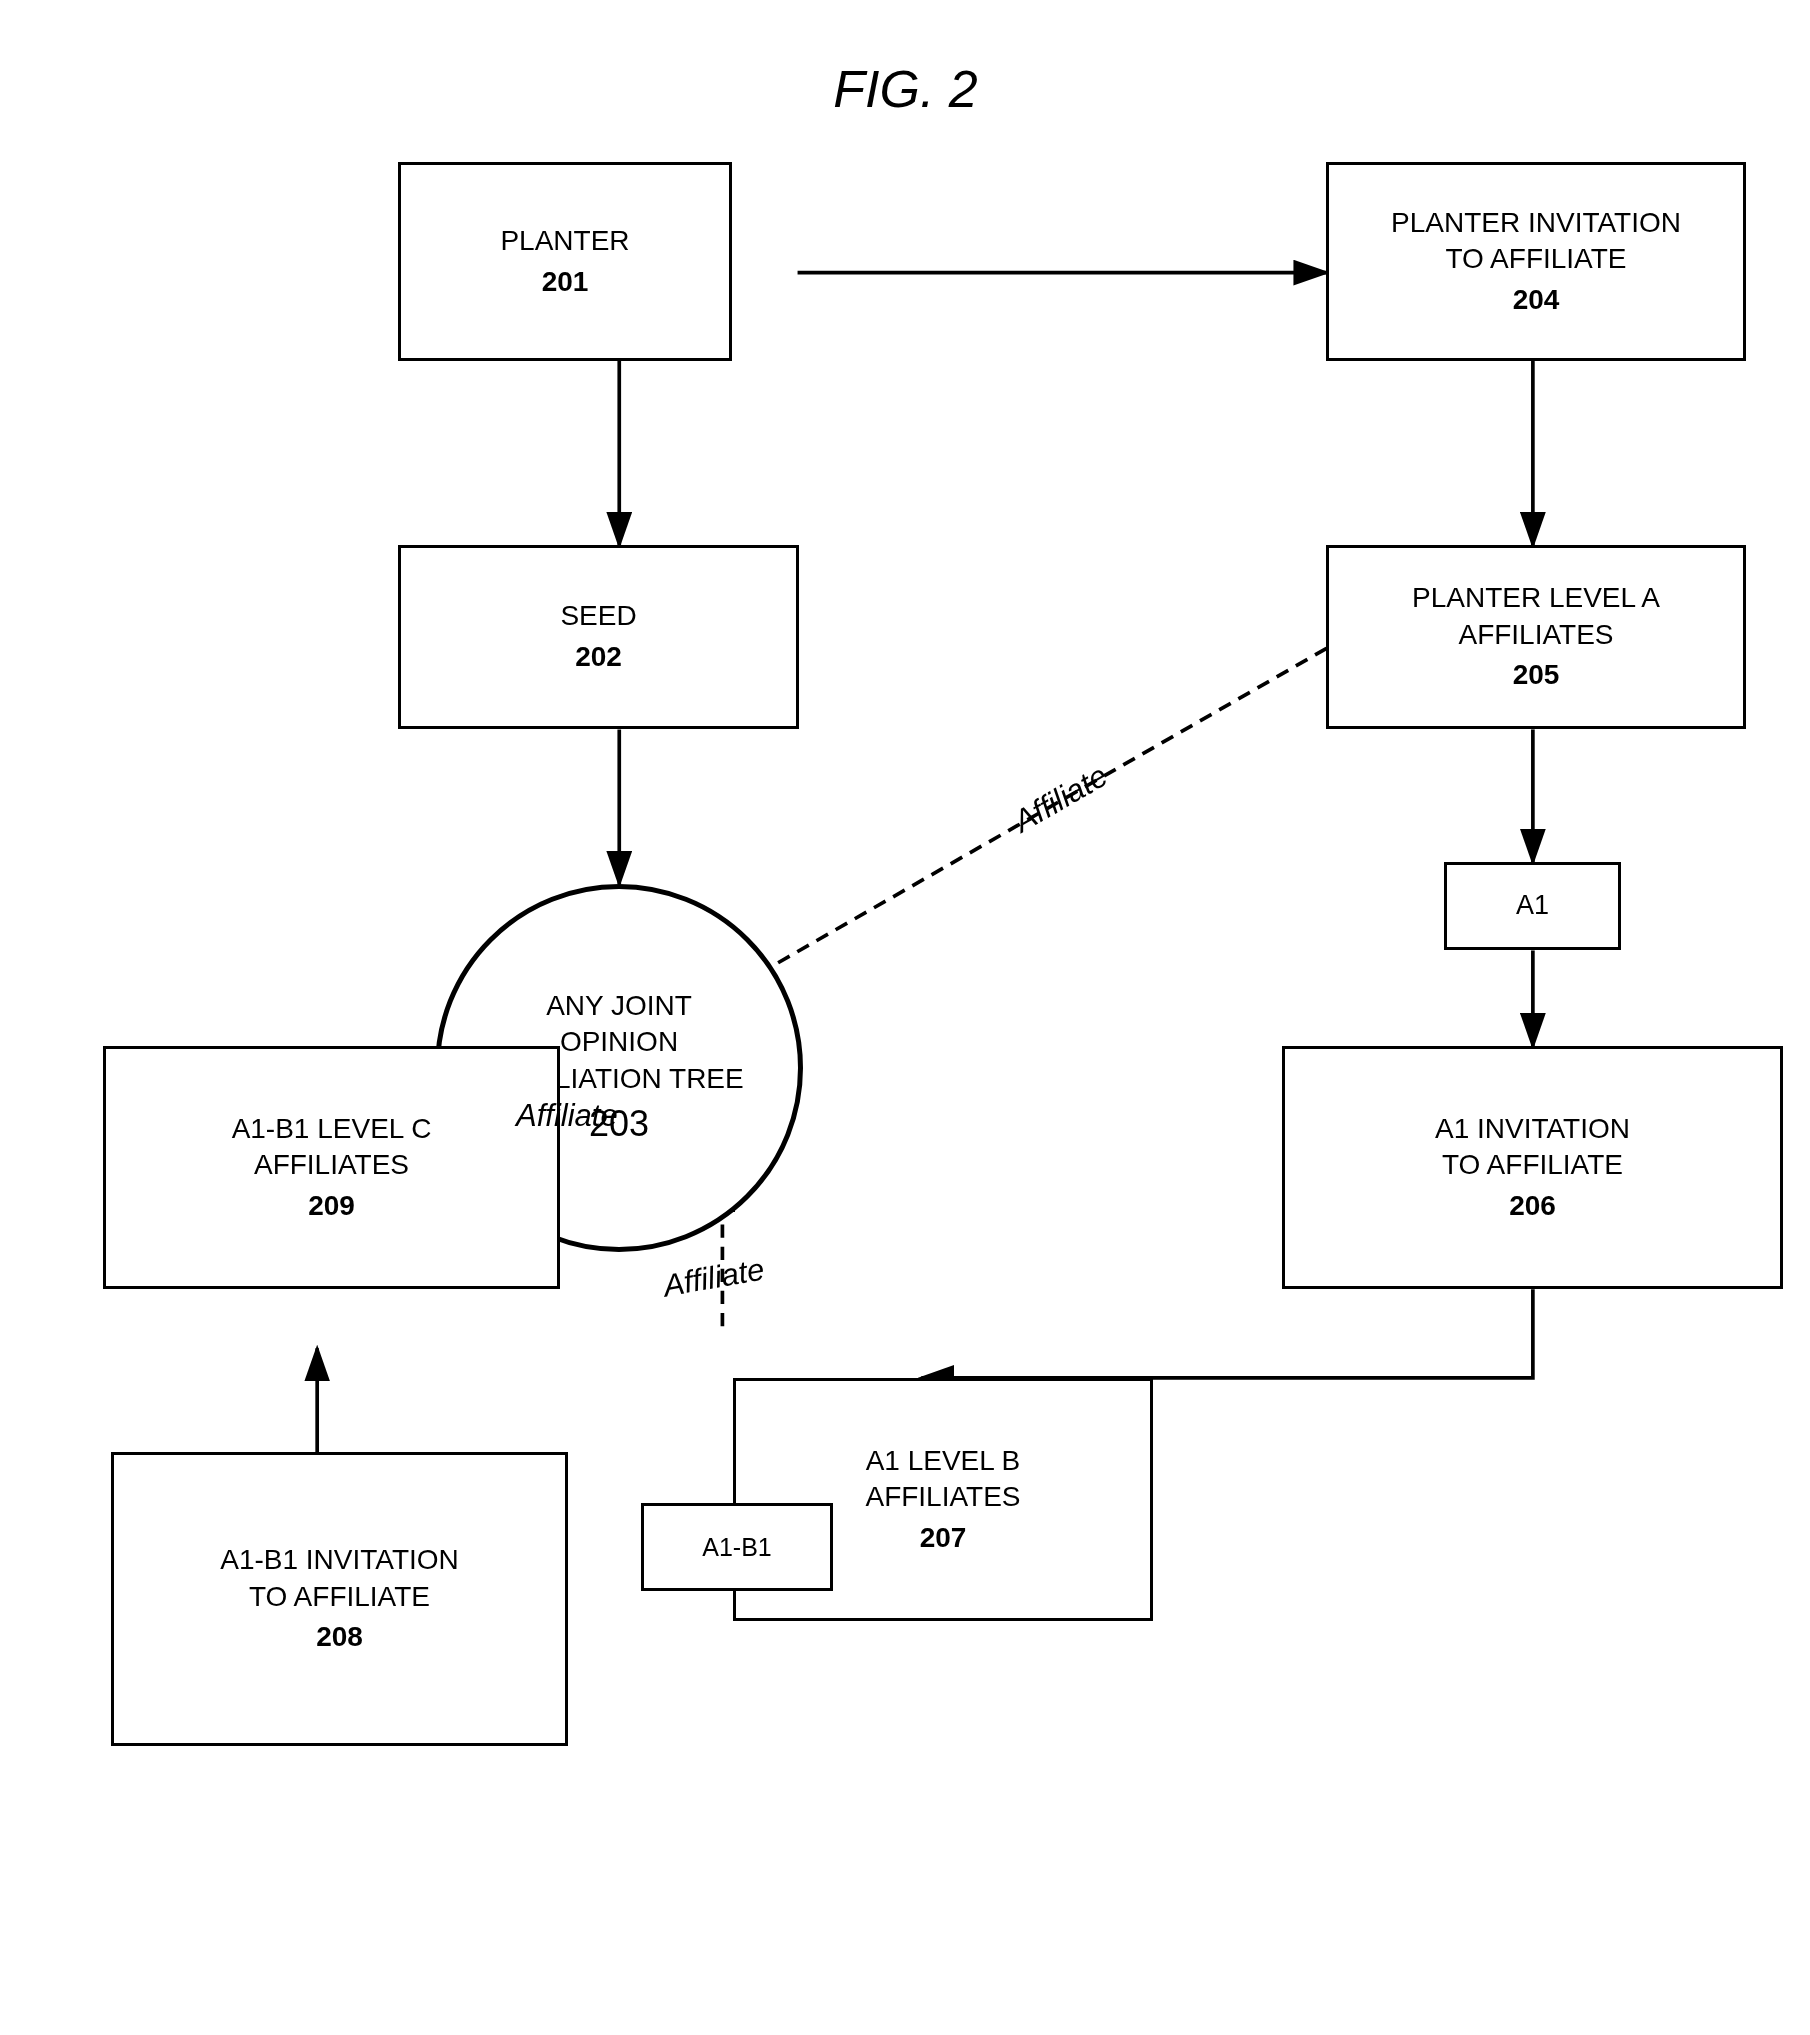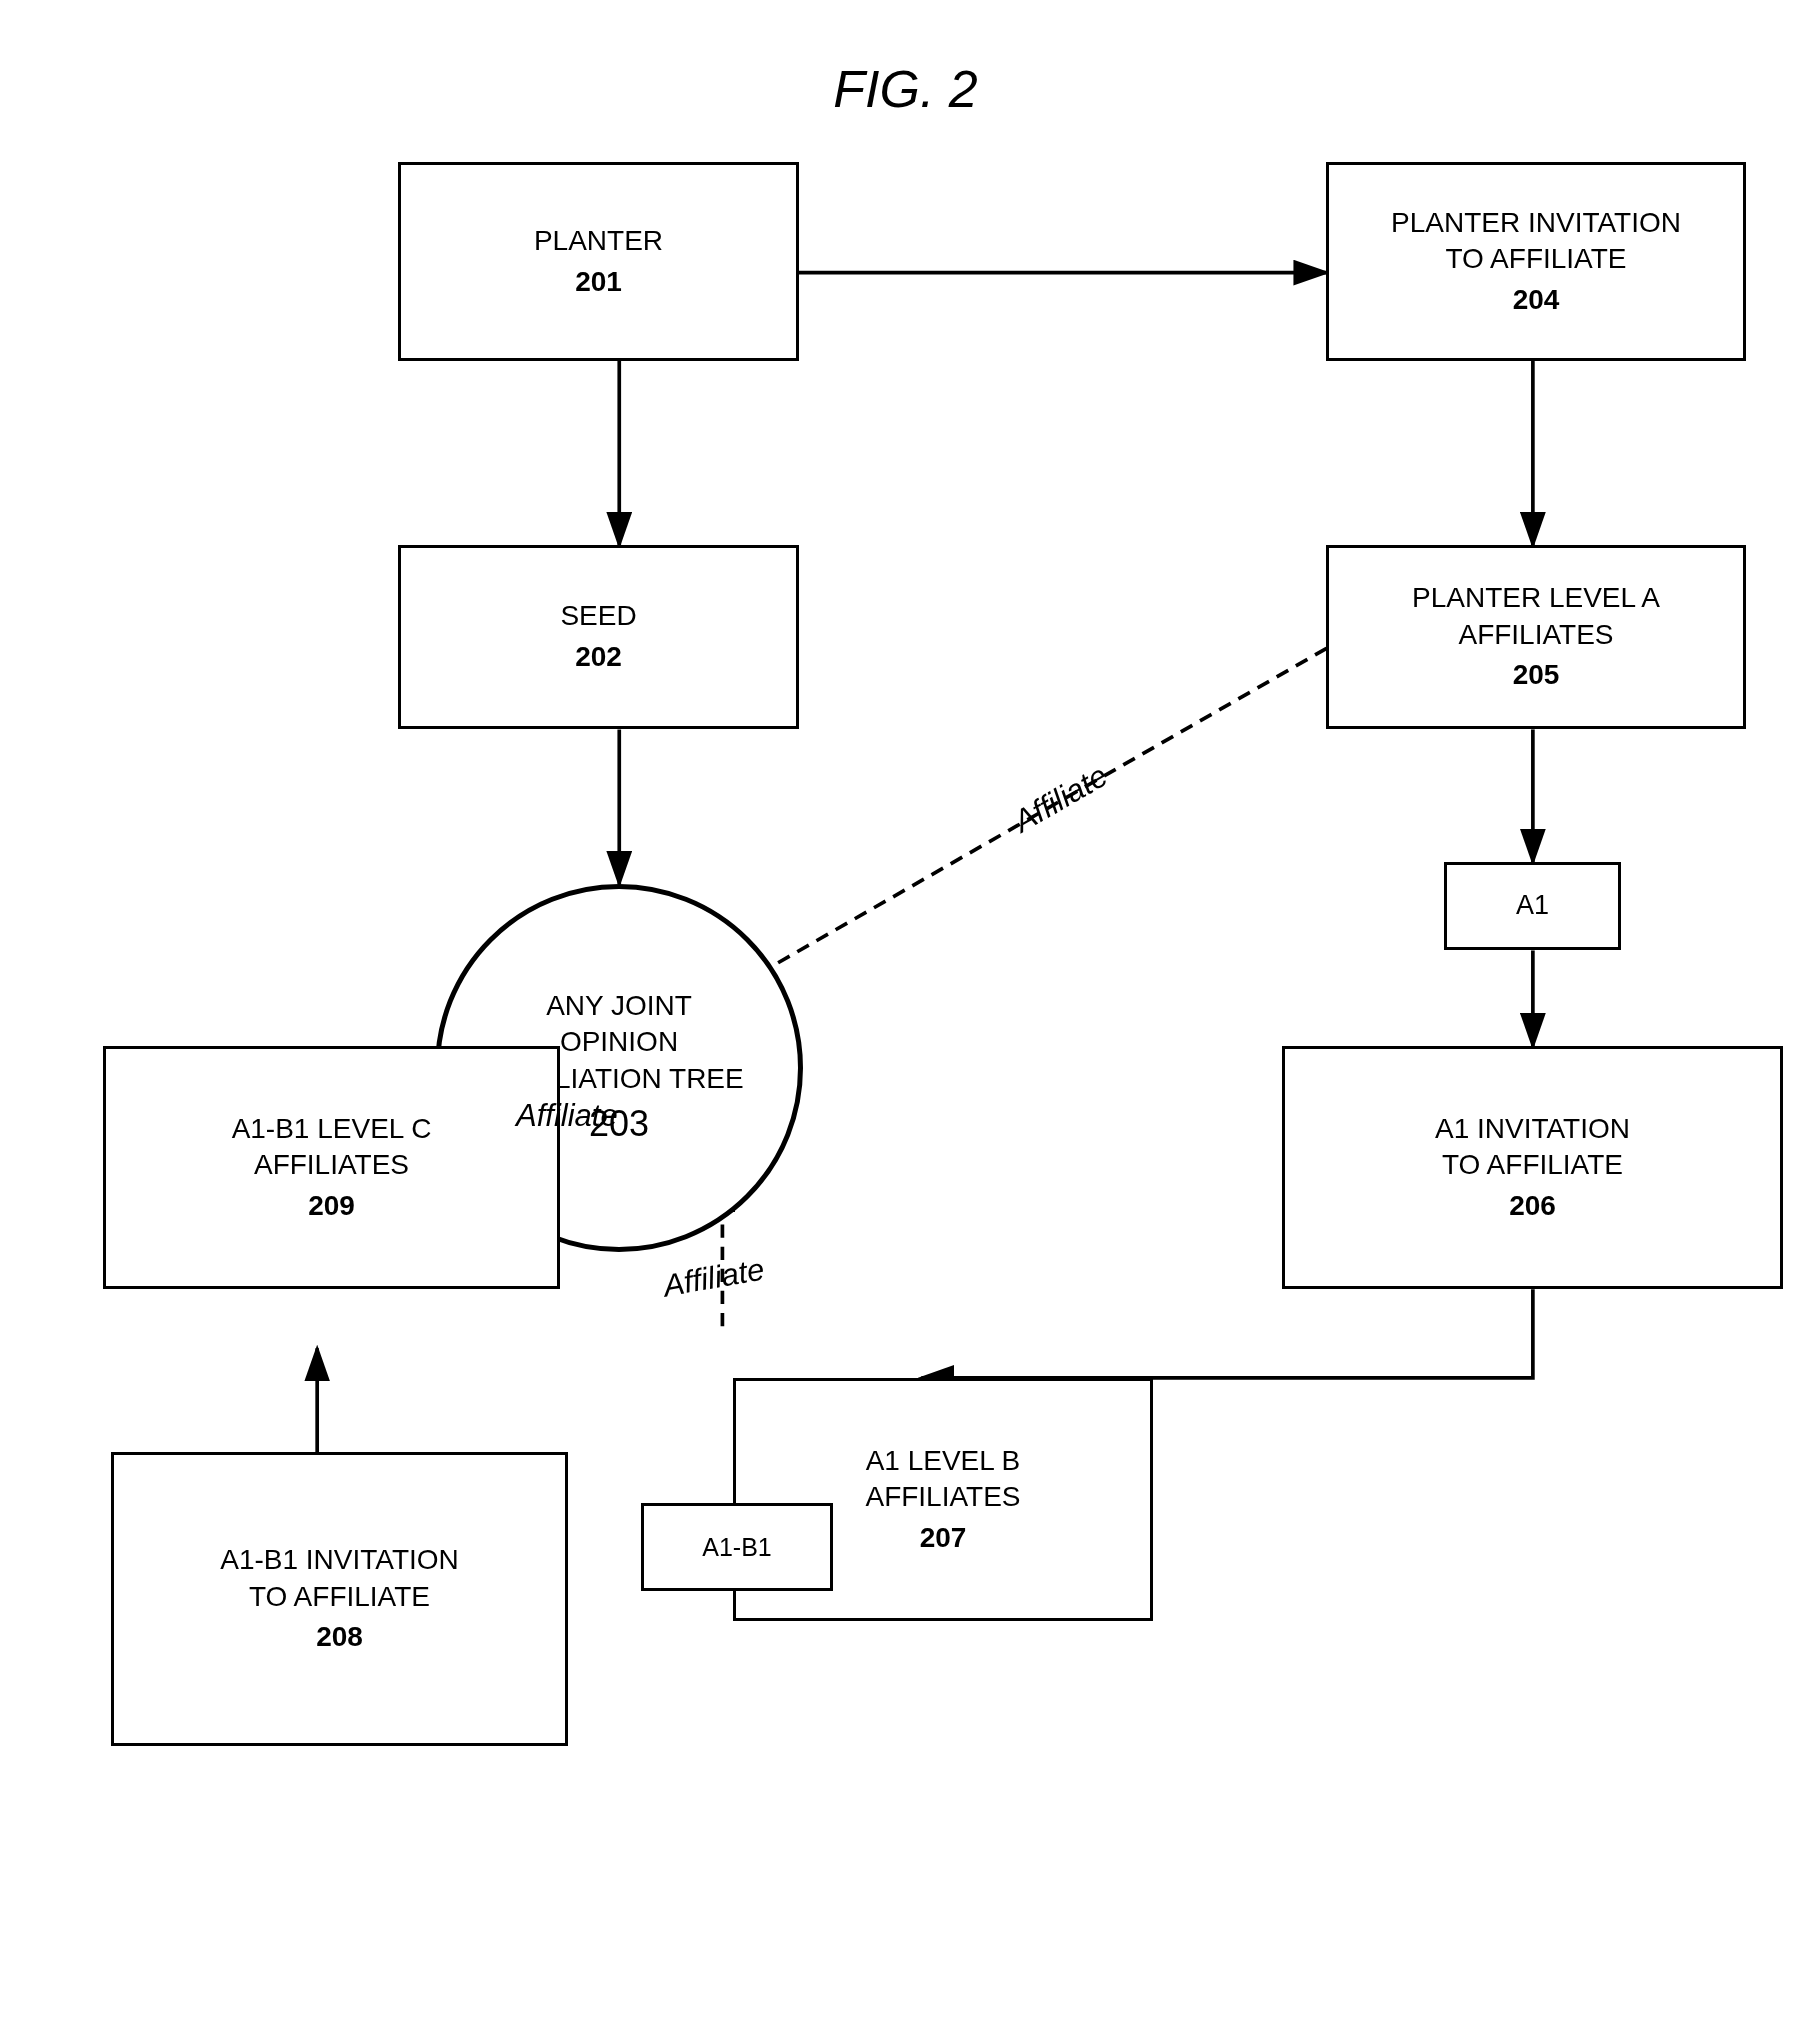--- a/index.html
+++ b/index.html
@@ -110,21 +110,21 @@
   <line x1="430" y1="2050" x2="430" y2="1830" stroke="#000" stroke-width="5" marker-end="url(#arrowhead)"></line>
 
   <line x1="680" y1="1550" x2="820" y2="1450" stroke="#000" stroke-width="5" stroke-dasharray="18,12" marker-end="url(#arrowhead)"></line>
 
   <line x1="760" y1="2100" x2="560" y2="2100" stroke="#000" stroke-width="5" marker-end="url(#arrowhead)"></line>
   <line x1="995" y1="2100" x2="870" y2="2100" stroke="#000" stroke-width="5"></line>
 
   <line x1="1800" y1="880" x2="980" y2="1350" stroke="#000" stroke-width="5" stroke-dasharray="18,12" marker-end="url(#arrowhead)"></line>
 </svg>
 
-<div class="box" style="left:398px; top:162px; width:401px; height:199px;">
+<div class="box" style="left:398px; top:162px; width:334px; height:199px;">
   <span>PLANTER</span>
   <span class="num">201</span>
 </div>
 
 <div class="box" style="left:1326px; top:162px; width:420px; height:199px;">
   <span>PLANTER INVITATION<br>TO AFFILIATE</span>
   <span class="num">204</span>
 </div>
 
 <div class="box" style="left:398px; top:545px; width:401px; height:184px;">

